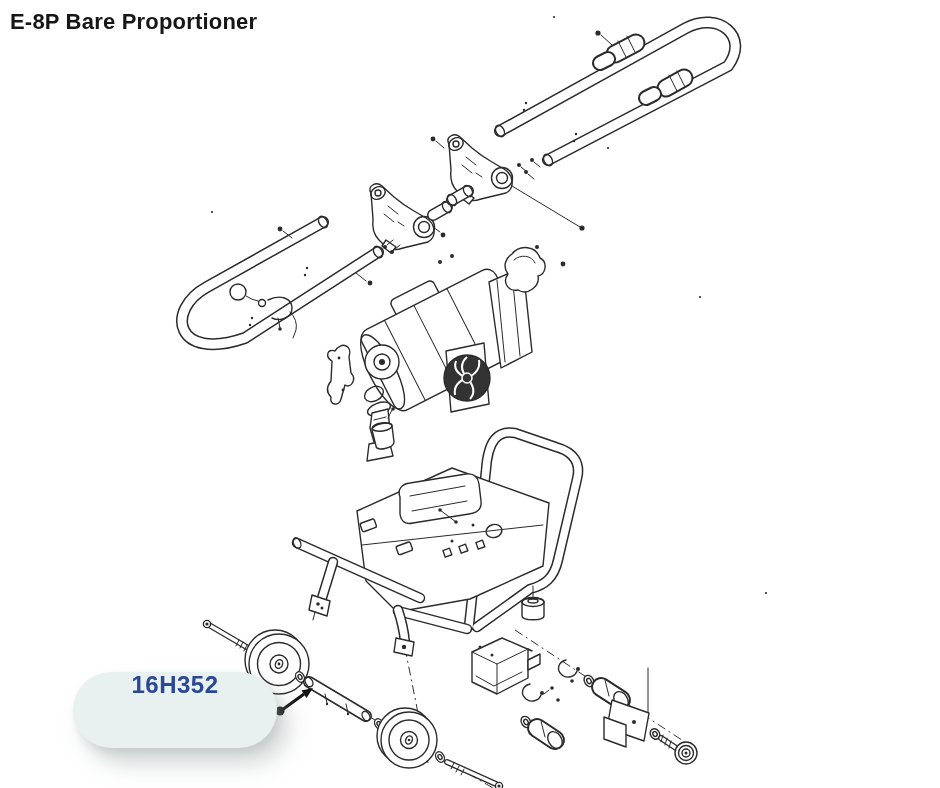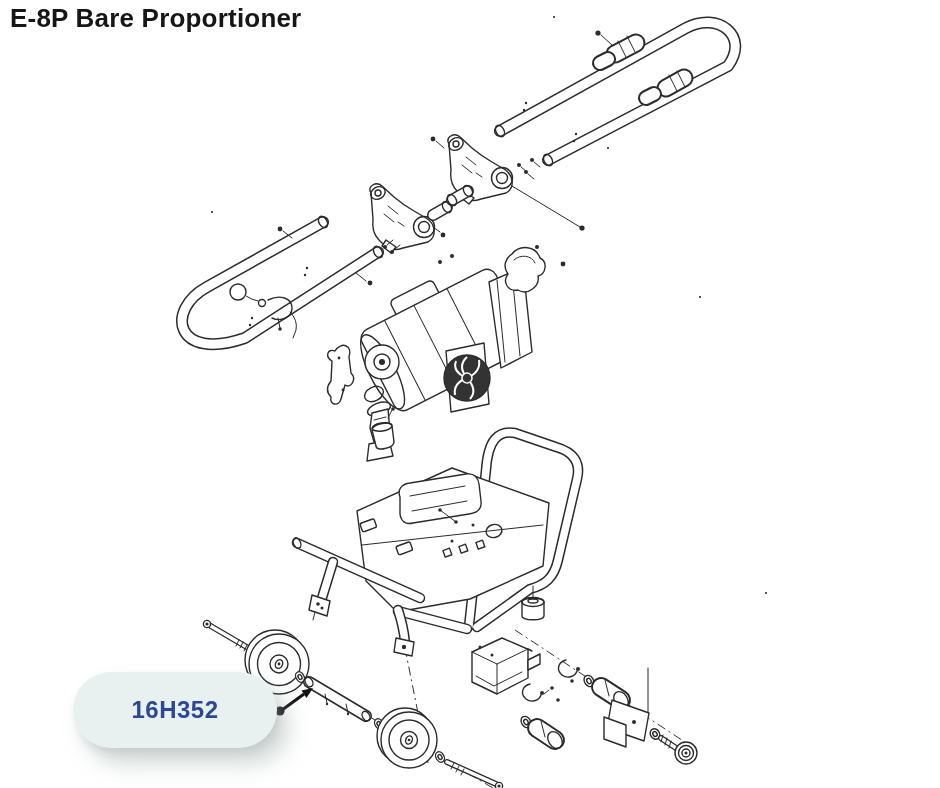--- a/index.html
+++ b/index.html
@@ -1,18 +1,18 @@
 <!DOCTYPE html>
 <html><head>
 <meta charset="utf-8">
 <style>
   html,body{margin:0;padding:0;background:#fff;}
   .stage{position:relative;width:940px;height:788px;background:#fff;overflow:hidden;
          font-family:"Liberation Sans", sans-serif;}
-  .page-title{position:absolute;left:10px;top:3px;font-size:26px;font-weight:800;
+  .page-title{position:absolute;left:10px;top:9px;font-size:22px;font-weight:800;
               color:#161616;letter-spacing:.2px;}
   .diagram-svg{position:absolute;left:0;top:0;}
   
   .o{stroke:#2b2b2b;stroke-width:1.4;fill:none;stroke-linecap:round;stroke-linejoin:round}
   .thin{stroke:#2b2b2b;stroke-width:1;fill:none;stroke-linecap:round}
   .fw{fill:#fff;stroke:#2b2b2b;stroke-width:1.4;stroke-linejoin:round;stroke-linecap:round}
   .dk{fill:#2b2b2b;stroke:none}
   .dd{stroke:#343434;stroke-width:1;fill:none;stroke-dasharray:9 4 2 4}
   .to{stroke:#2b2b2b;stroke-width:12;fill:none;stroke-linecap:round;stroke-linejoin:round}
   .ti{stroke:#fff;stroke-width:9;fill:none;stroke-linecap:round;stroke-linejoin:round}
@@ -22,21 +22,21 @@
   .ti3{stroke:#fff;stroke-width:3.4;fill:none;stroke-linecap:round}
   .go{stroke:#2b2b2b;stroke-width:19;fill:none;stroke-linecap:round}
   .gi{stroke:#fff;stroke-width:15;fill:none;stroke-linecap:round}
   .co{stroke:#2b2b2b;stroke-width:16;fill:none;stroke-linecap:round}
   .ci{stroke:#fff;stroke-width:12;fill:none;stroke-linecap:round}
   .ro{stroke:#2b2b2b;stroke-width:20;fill:none;stroke-linecap:round}
   .ri{stroke:#fff;stroke-width:16;fill:none;stroke-linecap:round}
   
   .callout{position:absolute;left:73px;top:672px;width:204px;height:76px;border-radius:38px;
            background:#e8f1ef;display:flex;flex-direction:column;align-items:center;
-           justify-content:center;gap:1px;
+           justify-content:space-between;gap:1px;
            box-shadow:12px 16px 22px rgba(141,156,153,.38), 3px 5px 9px rgba(141,156,153,.22);}
   .callout .pn{font-size:24px;font-weight:800;color:#2b4896;letter-spacing:.5px;line-height:1.05;}
   .callout .pname-wrap{line-height:1.05;}
   .callout .pname{display:inline-block;font-size:25px;font-weight:700;color:#8dc63f;
                   transform:scaleX(.8);transform-origin:center;letter-spacing:.3px;}
 </style>
 </head>
 <body>
 
 <div class="stage">

